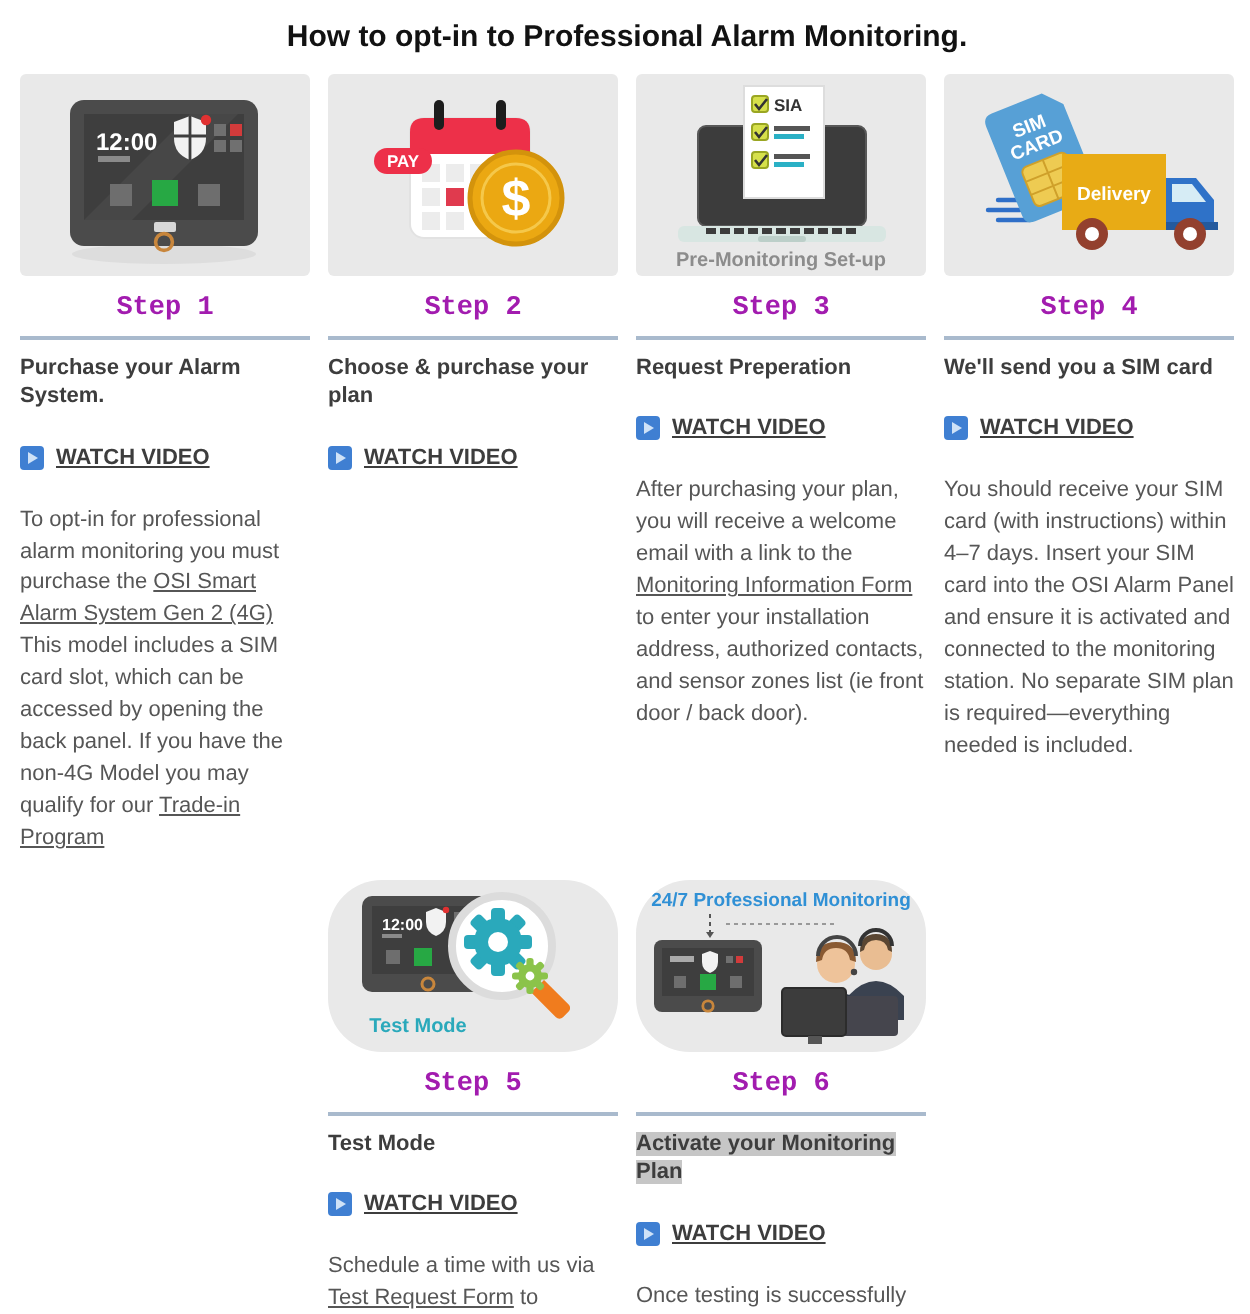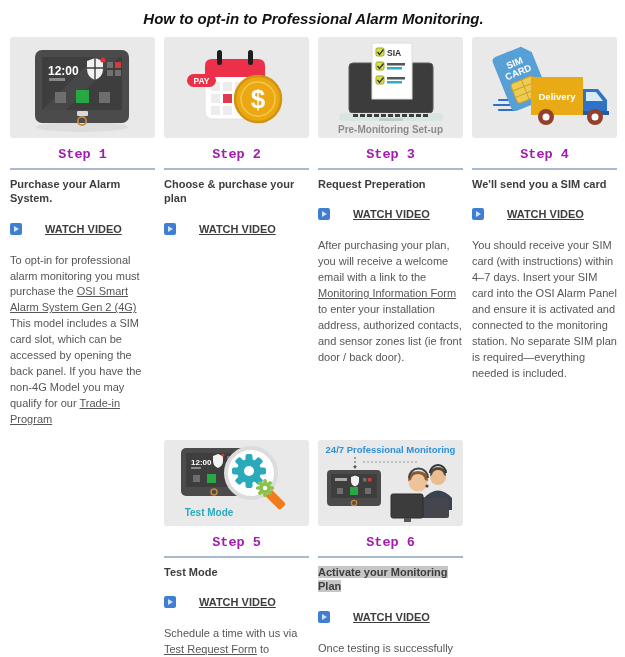--- a/index.html
+++ b/index.html
@@ -1,30 +1,30 @@
 <!DOCTYPE html>
 <html><head>
 <meta charset="utf-8">
 <style>
   * { box-sizing: border-box; margin: 0; padding: 0; }
   html,body { background:#fff; width:625px; }
   body { font-family:"Liberation Sans", sans-serif; color:#555; }
   .page { width:625px; padding:6px 8px 10px 10px; }
-  .page-title { font-size:15px; font-weight:bold; color:#121212; text-align:center; margin:4px 0 10px;font-style:italic; }
+  .page-title { font-size:15px; font-weight:bold; color:#121212; text-align:center; margin:4px 0 10px; }
   .grid { display:grid; grid-template-columns:repeat(4,1fr); column-gap:9px; }
   .card { min-width:0; }
   .card.row2 { margin-top:12px; }
   .art-box { background:#e9e9e9; border-radius:3px; height:101px; overflow:hidden; }
-  .art-box.short { height:86px; }
+  .art-box.short { height:86px;border-radius:27px; }
   .art-box svg { display:block; width:100%; height:100%; }
   .step-heading { color:#a21caf; font-size:13.5px; font-weight:bold; text-align:center; margin:9px 0 6px;font-family:Liberation Mono, monospace; }
   .divider { border:none; border-top:2px solid #a9bacd; margin:0 0 7px; }
   .subtitle { font-size:11px; font-weight:bold; color:#3d3d3d; line-height:1.3; min-height:14px; }
   .subtitle .hl { background:#c6c6c6; }
-  .watch-row { display:flex; align-items:center; gap:23px; margin:17px 0 0; text-decoration:none; cursor:pointer; }
+  .watch-row { display:flex; align-items:center; gap:6px; margin:17px 0 0; text-decoration:none; cursor:pointer; }
   .play-icon { width:12px; height:12px; border-radius:2px; background:#3f7fd2; position:relative; flex:0 0 auto; }
   .play-icon::after { content:""; position:absolute; left:4px; top:3px; border-left:5px solid #cfe2f7; border-top:3px solid transparent; border-bottom:3px solid transparent; }
   .watch-label { font-size:11px; font-weight:bold; color:#3d3d3d; text-decoration:underline; }
   .body-text { font-size:11px; line-height:1.45; color:#565656; margin-top:18px; }
   .inline-link { text-decoration:underline; cursor:pointer; }
   svg text { font-family:"Liberation Sans", sans-serif; }
 </style>
 </head>
 <body>
 

